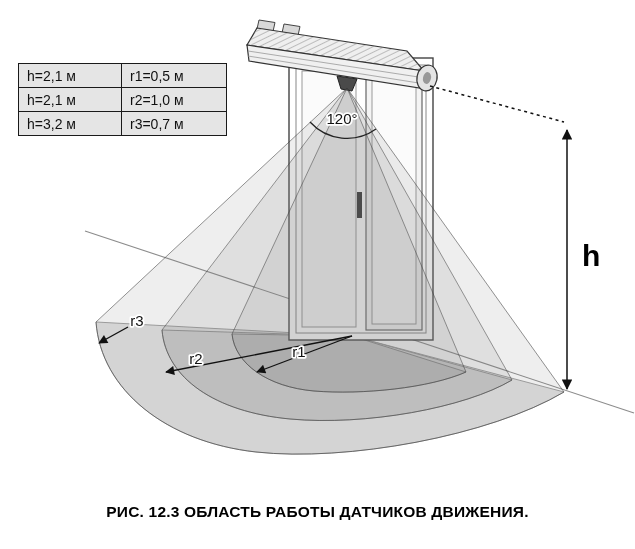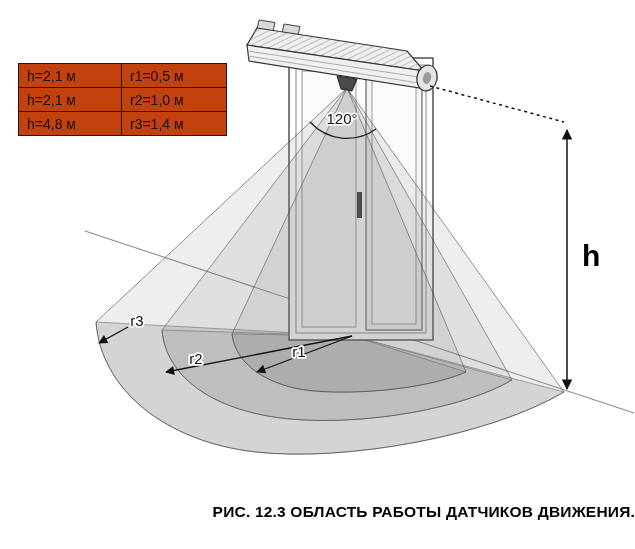--- a/index.html
+++ b/index.html
@@ -1,24 +1,24 @@
 <!DOCTYPE html>
 <html><head>
 <meta charset="utf-8">
 <style>
   html,body{margin:0;padding:0;background:#fff;}
   .page{position:relative;width:635px;height:549px;background:#fff;overflow:hidden;
         font-family:"Liberation Sans",sans-serif;color:#000;}
   .diagram-svg{position:absolute;left:0;top:0;}
   .spec-table{position:absolute;left:18px;top:63px;border-collapse:collapse;
-              font-size:14px;color:#111;background:#c2410c;}
+              font-size:14px;color:#111;background:#e5e5e5;}
   .spec-table td{border:1.4px solid #1a1a1a;padding:2px 6px 2px 8px;height:19px;}
   .spec-table td.c1{width:88px;}
   .spec-table td.c2{width:90px;margin-top:15px;}
-  .caption{position:absolute;left:0;top:503px;width:100%;text-align:right;
+  .caption{position:absolute;left:0;top:503px;width:100%;text-align:center;
            font-size:15.5px;font-weight:bold;letter-spacing:.2px;}
   text{font-family:"Liberation Sans",sans-serif;}
   .halo{paint-order:stroke;stroke:#fff;stroke-width:3.5px;stroke-linejoin:round;fill:#111;}
 </style>
 </head>
 <body>
 
 <div class="page">
 
   <svg class="diagram-svg" width="635" height="549" viewBox="0 0 635 549">
@@ -85,21 +85,21 @@
     <tbody>
         <tr>
       <td class="c1">h=2,1 м</td>
       <td class="c2">r1=0,5 м</td>
     </tr>
     <tr>
       <td class="c1">h=2,1 м</td>
       <td class="c2">r2=1,0 м</td>
     </tr>
     <tr>
-      <td class="c1">h=4,8 м</td>
-      <td class="c2">r3=1,4 м</td>
+      <td class="c1">h=3,2 м</td>
+      <td class="c2">r3=0,7 м</td>
     </tr>
   </tbody>
     </table>
 
   <div class="caption">РИС. 12.3 ОБЛАСТЬ РАБОТЫ ДАТЧИКОВ ДВИЖЕНИЯ.</div>
 
 </div>
 
 </body></html>

